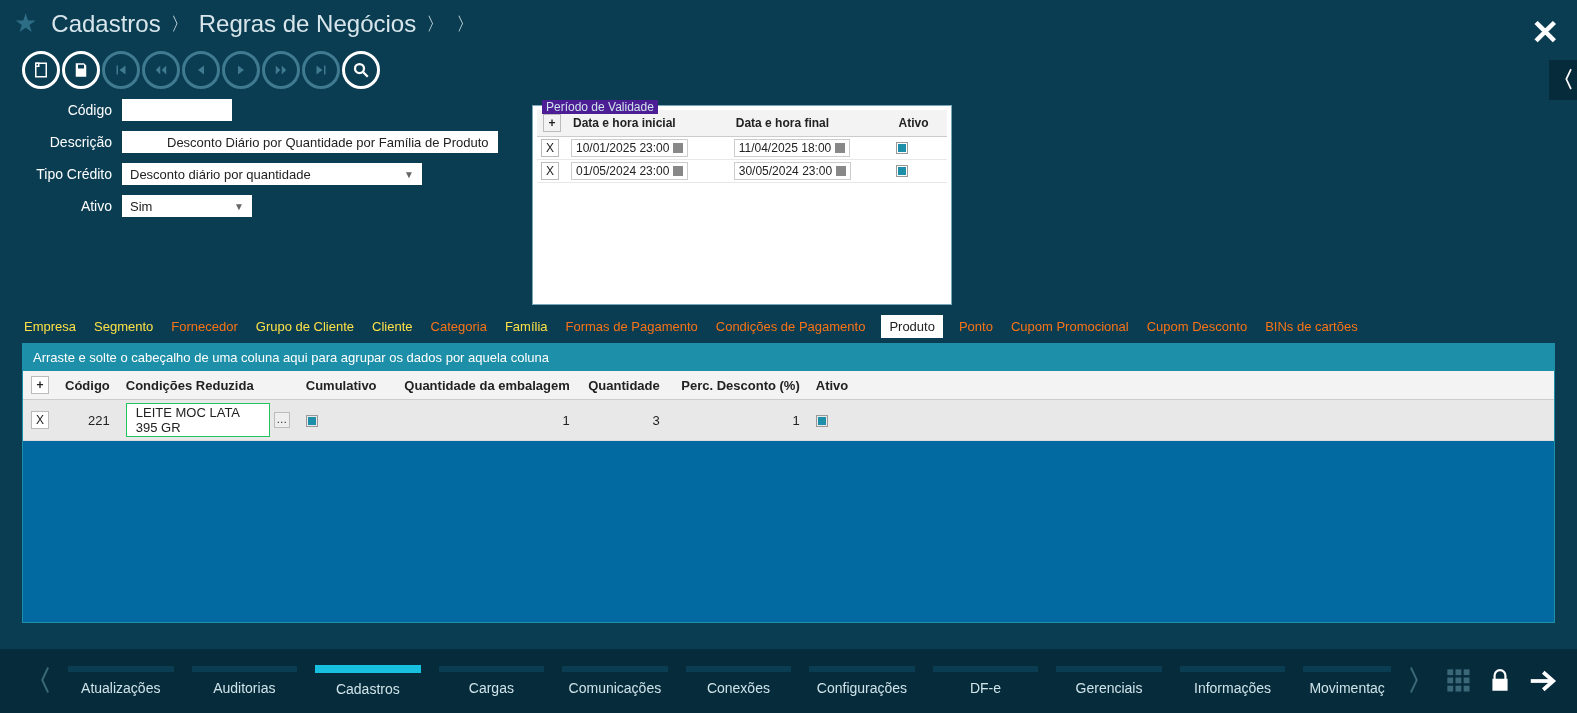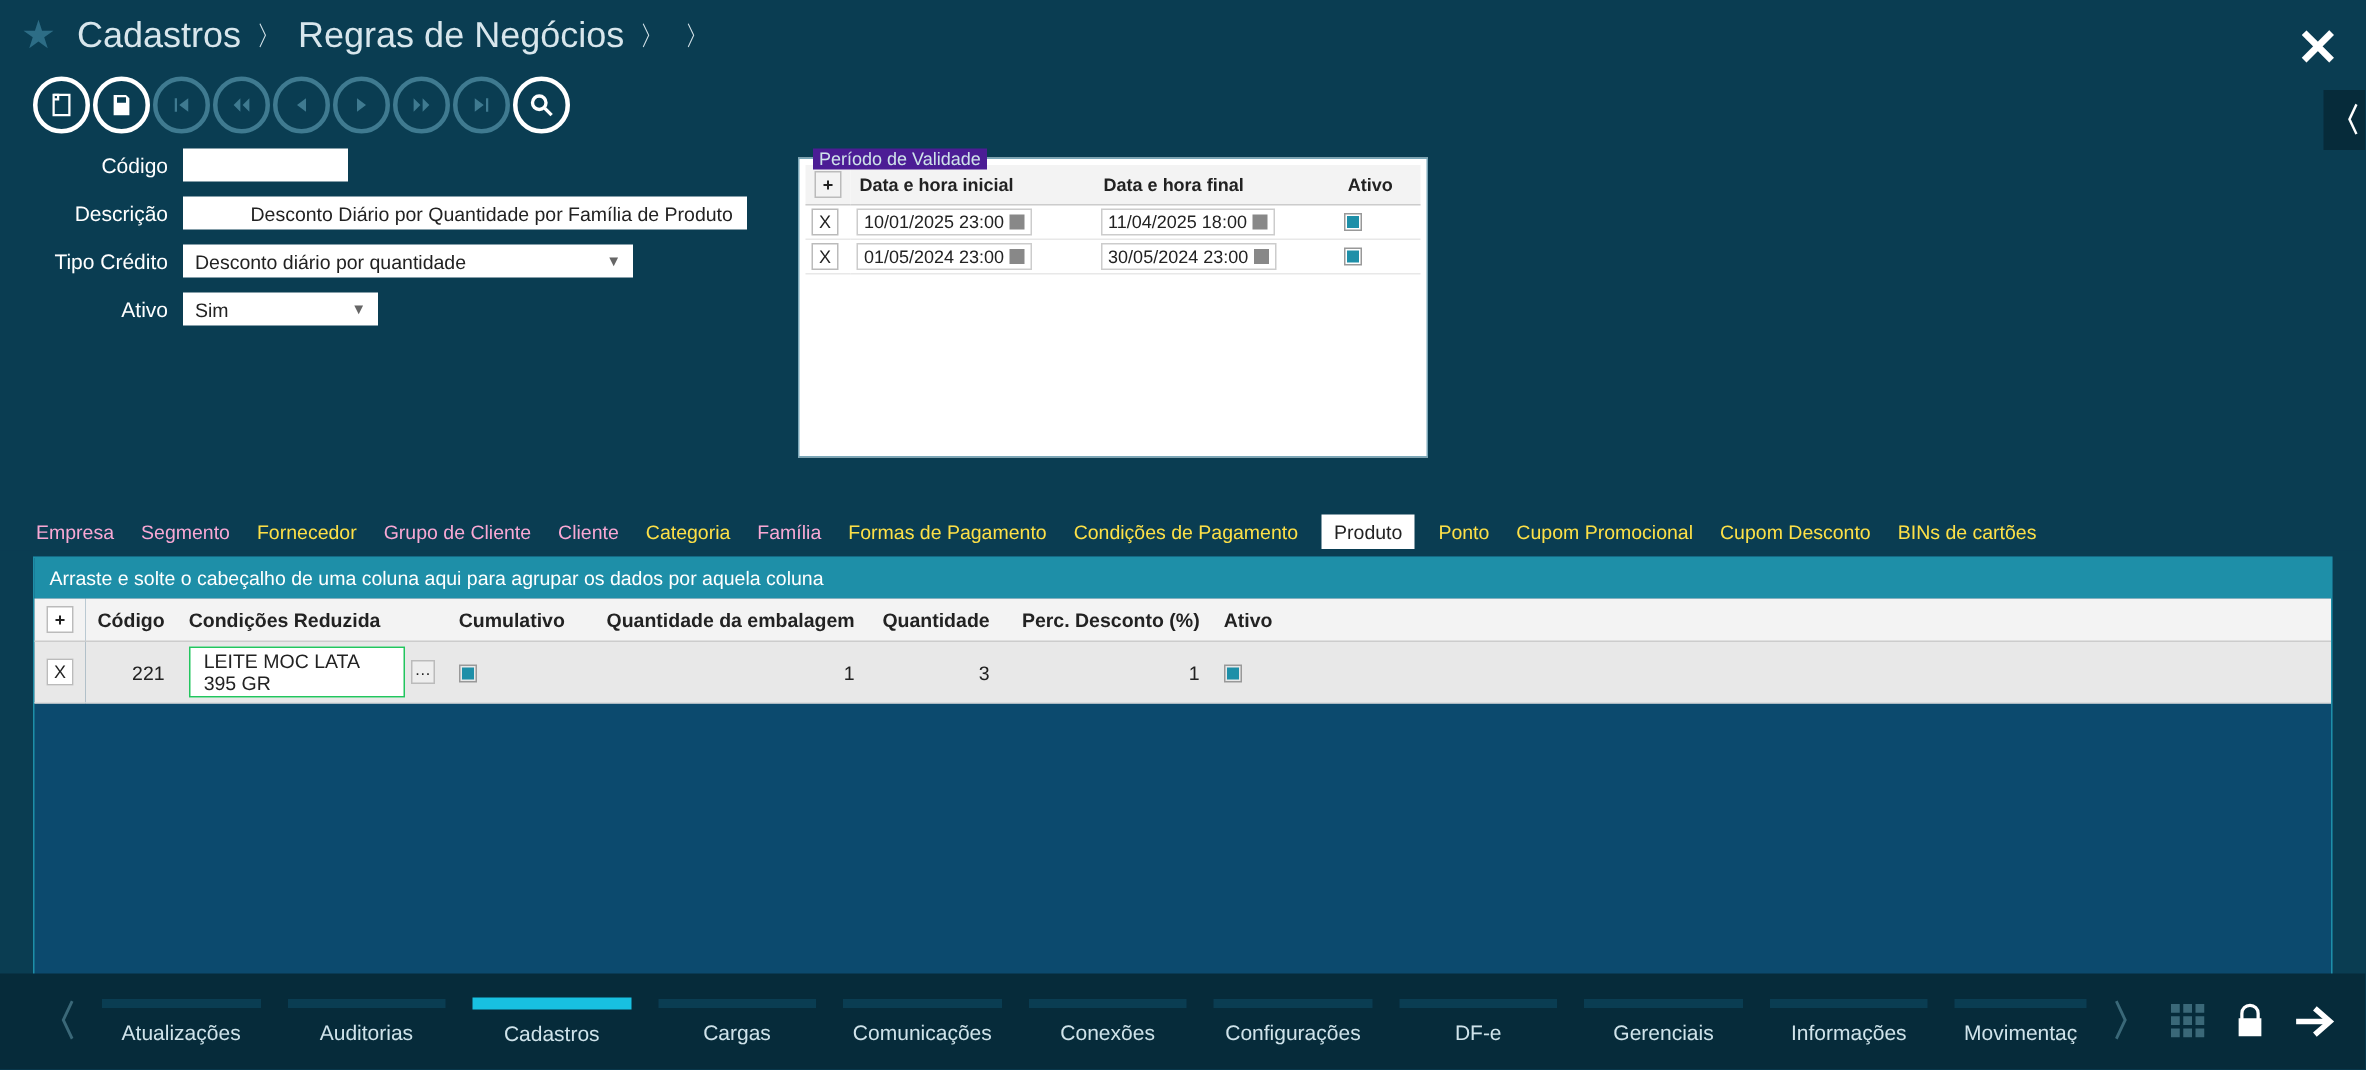--- a/index.html
+++ b/index.html
@@ -115,27 +115,27 @@
   }
   .check-sq.on::after {
     content: ""; width: 8px; height: 8px; background: #1e8fa8; display: block;
   }
   .tabs {
     display: flex; align-items: end;
     padding: 0 22px;
     border-bottom: 1px solid #0a3d52;
     gap: 14px; font-size: 13px;
   }
-  .tabs .tab { color: #fde047; padding: 4px 2px; cursor: pointer; }
-  .tabs .tab.strong { color: #f9a8d4; margin-top: 28px; }
+  .tabs .tab { color: #f97316; padding: 4px 2px; cursor: pointer; }
+  .tabs .tab.strong { color: #fde047; }
   .tabs .tab.active { background: #fff; color: #222; padding: 4px 8px; }
   .grid-wrap {
     margin: 4px 22px 15px 22px;
     border: 1px solid #1e8fa8;
-    background: #0c4a6e;
+    background: #0369a1;
     height: 280px;
     display: flex; flex-direction: column;
   }
   .grid-groupbar {
     background: #1e8fa8; color: #fff;
     padding: 6px 10px; font-size: 13px;
   }
   .grid-table { width: 100%; border-collapse: collapse; font-size: 13px; color: #222; }
   .grid-table th {
     background: #f3f3f3; text-align: left; font-weight: bold;

